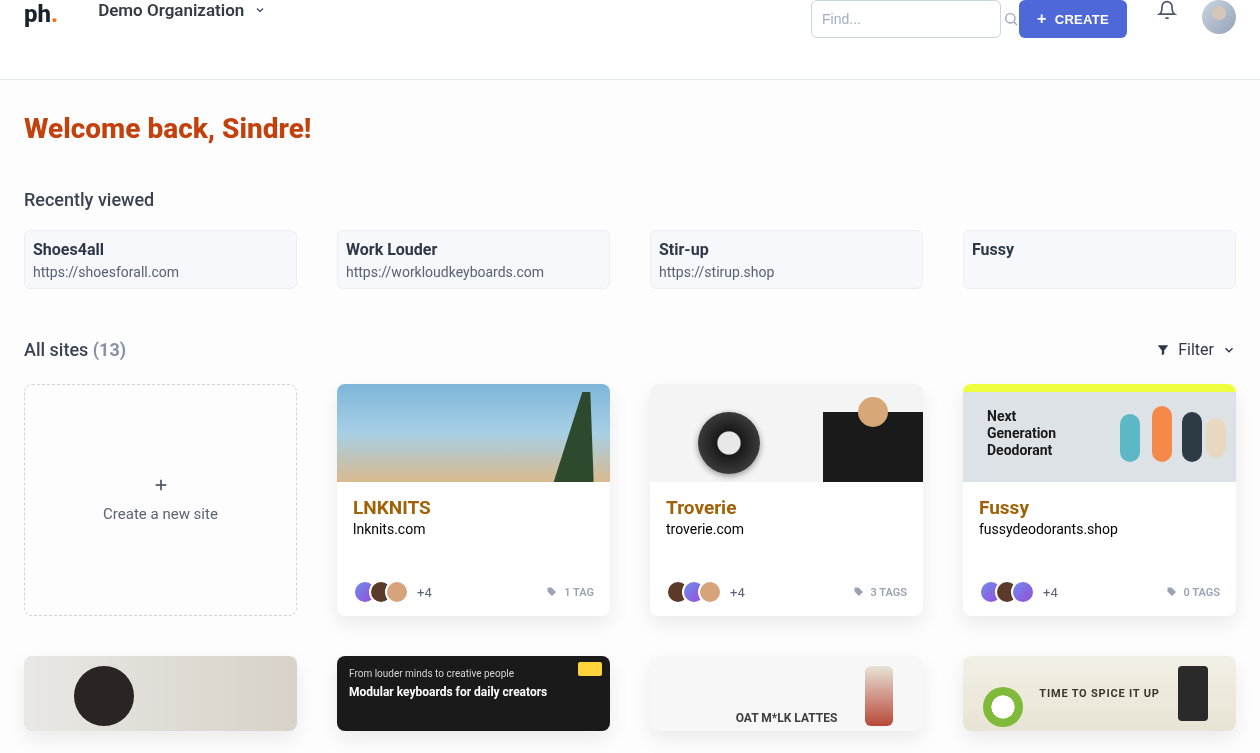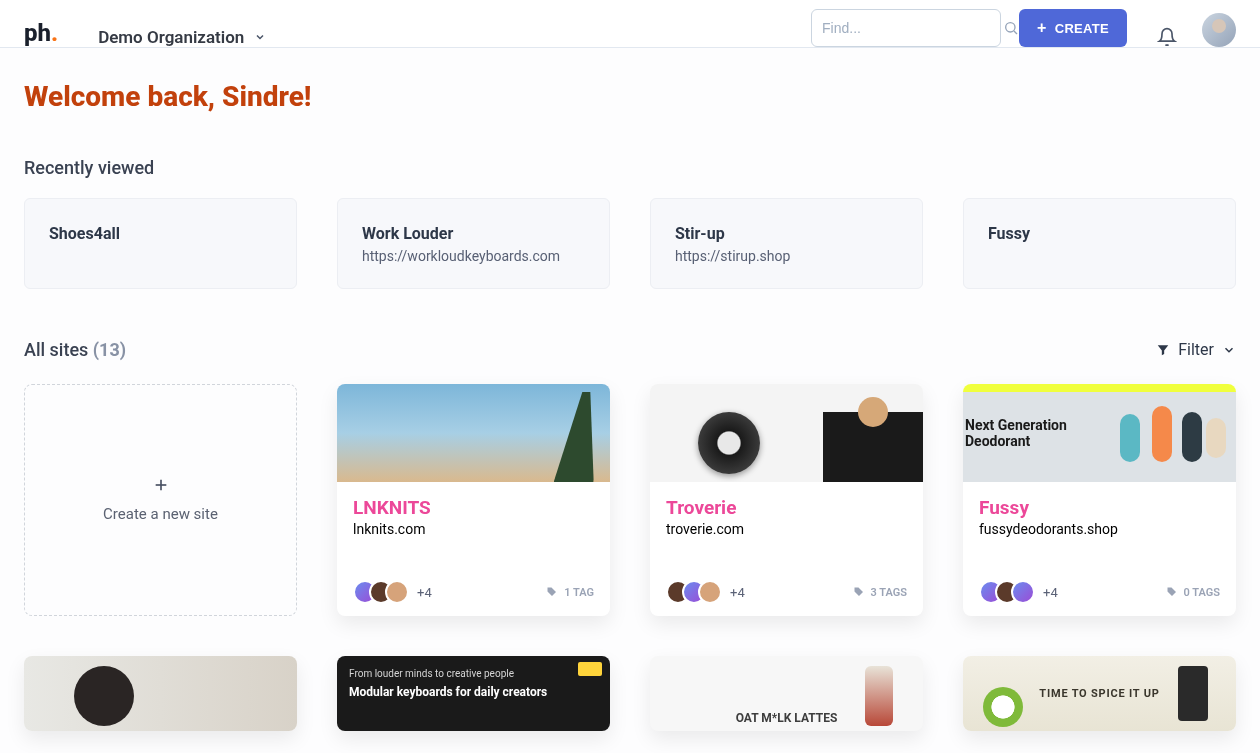--- a/index.html
+++ b/index.html
@@ -7,23 +7,23 @@
     font-family: -apple-system, BlinkMacSystemFont, "Segoe UI", Roboto, sans-serif;
     background: #ffffff;
     color: #2d3748;
     width: 1260px;
     height: 753px;
     overflow: hidden;
   }
   
   .header {
     display: flex;
-    align-items: flex-end;
+    align-items: flex-start;
     padding: 0 24px;
-    height: 48px;
+    height: 80px;
     border-bottom: 1px solid #e2e8f0;
     background: #fff;
   }
   .logo {
     font-weight: 800;
     font-size: 24px;
     color: #1a202c;
     display: flex;
     align-items: baseline;
   }
@@ -135,21 +135,21 @@
   .recent-row {
     display: grid;
     grid-template-columns: repeat(4, 1fr);
     gap: 40px;
     margin-bottom: 50px;
   }
   .recent-card {
     background: #f7f8fb;
     border: 1px solid #eceef3;
     border-radius: 6px;
-    padding: 24px;
+    padding: 8px;
     cursor: pointer;
   }
   .recent-card .title { font-weight: 700; font-size: 16px; color: #2d3748; line-height: 1.4; }
   .recent-card .url { font-size: 14px; color: #586074; margin-top: 3px; }
   
   .sites-grid {
     display: grid;
     grid-template-columns: repeat(4, 1fr);
     gap: 40px;
   }
@@ -212,28 +212,28 @@
     width:30px; height:30px; border-radius:50%;
     background:#d6a878;
   }
   .thumb-fussy {
     background: linear-gradient(180deg, #f0ff3d 0%, #f0ff3d 8px, #dde2e6 8px);
     display: flex;
     align-items:center;
   }
   .thumb-fussy .txt {
     font-size:14px; font-weight:700; color:#1a1a1a;
-    padding-left:2px; line-height:1.2;
+    padding-left:24px; line-height:1.2;
     max-width:110px;
   }
   .thumb-fussy .pod {
     width:20px; border-radius:10px; position:absolute;
   }
   .site-body { padding: 14px 16px 12px; flex:1; display:flex; flex-direction:column; }
-  .site-name { font-weight: 700; font-size: 19px; color: #ec4899; }
+  .site-name { font-weight: 700; font-size: 19px; color: #a16207; }
   .site-url { font-size: 14px; color: #000000; margin-top: 2px; }
   .site-meta {
     display: flex; align-items: center; justify-content: space-between;
     margin-top: auto;
   }
   .avatars { display: flex; align-items: center; }
   .avatars .a {
     width: 24px; height: 24px; border-radius: 50%;
     margin-left: -8px;
     border: 2px solid #fff;
@@ -317,20 +317,21 @@
 </div>
 
 <div class="main">
   <h1 class="welcome">Welcome back, Sindre!</h1>
 
   <div class="section-title">Recently viewed</div>
 
   <div class="recent-row">
     <div class="recent-card">
       <div class="title">Shoes4all</div>
+      <div class="url">https://shoesforall.com</div>
     </div>
     <div class="recent-card">
       <div class="title">Work Louder</div>
       <div class="url">https://workloudkeyboards.com</div>
     </div>
     <div class="recent-card">
       <div class="title">Stir-up</div>
       <div class="url">https://stirup.shop</div>
     </div>
     <div class="recent-card">

